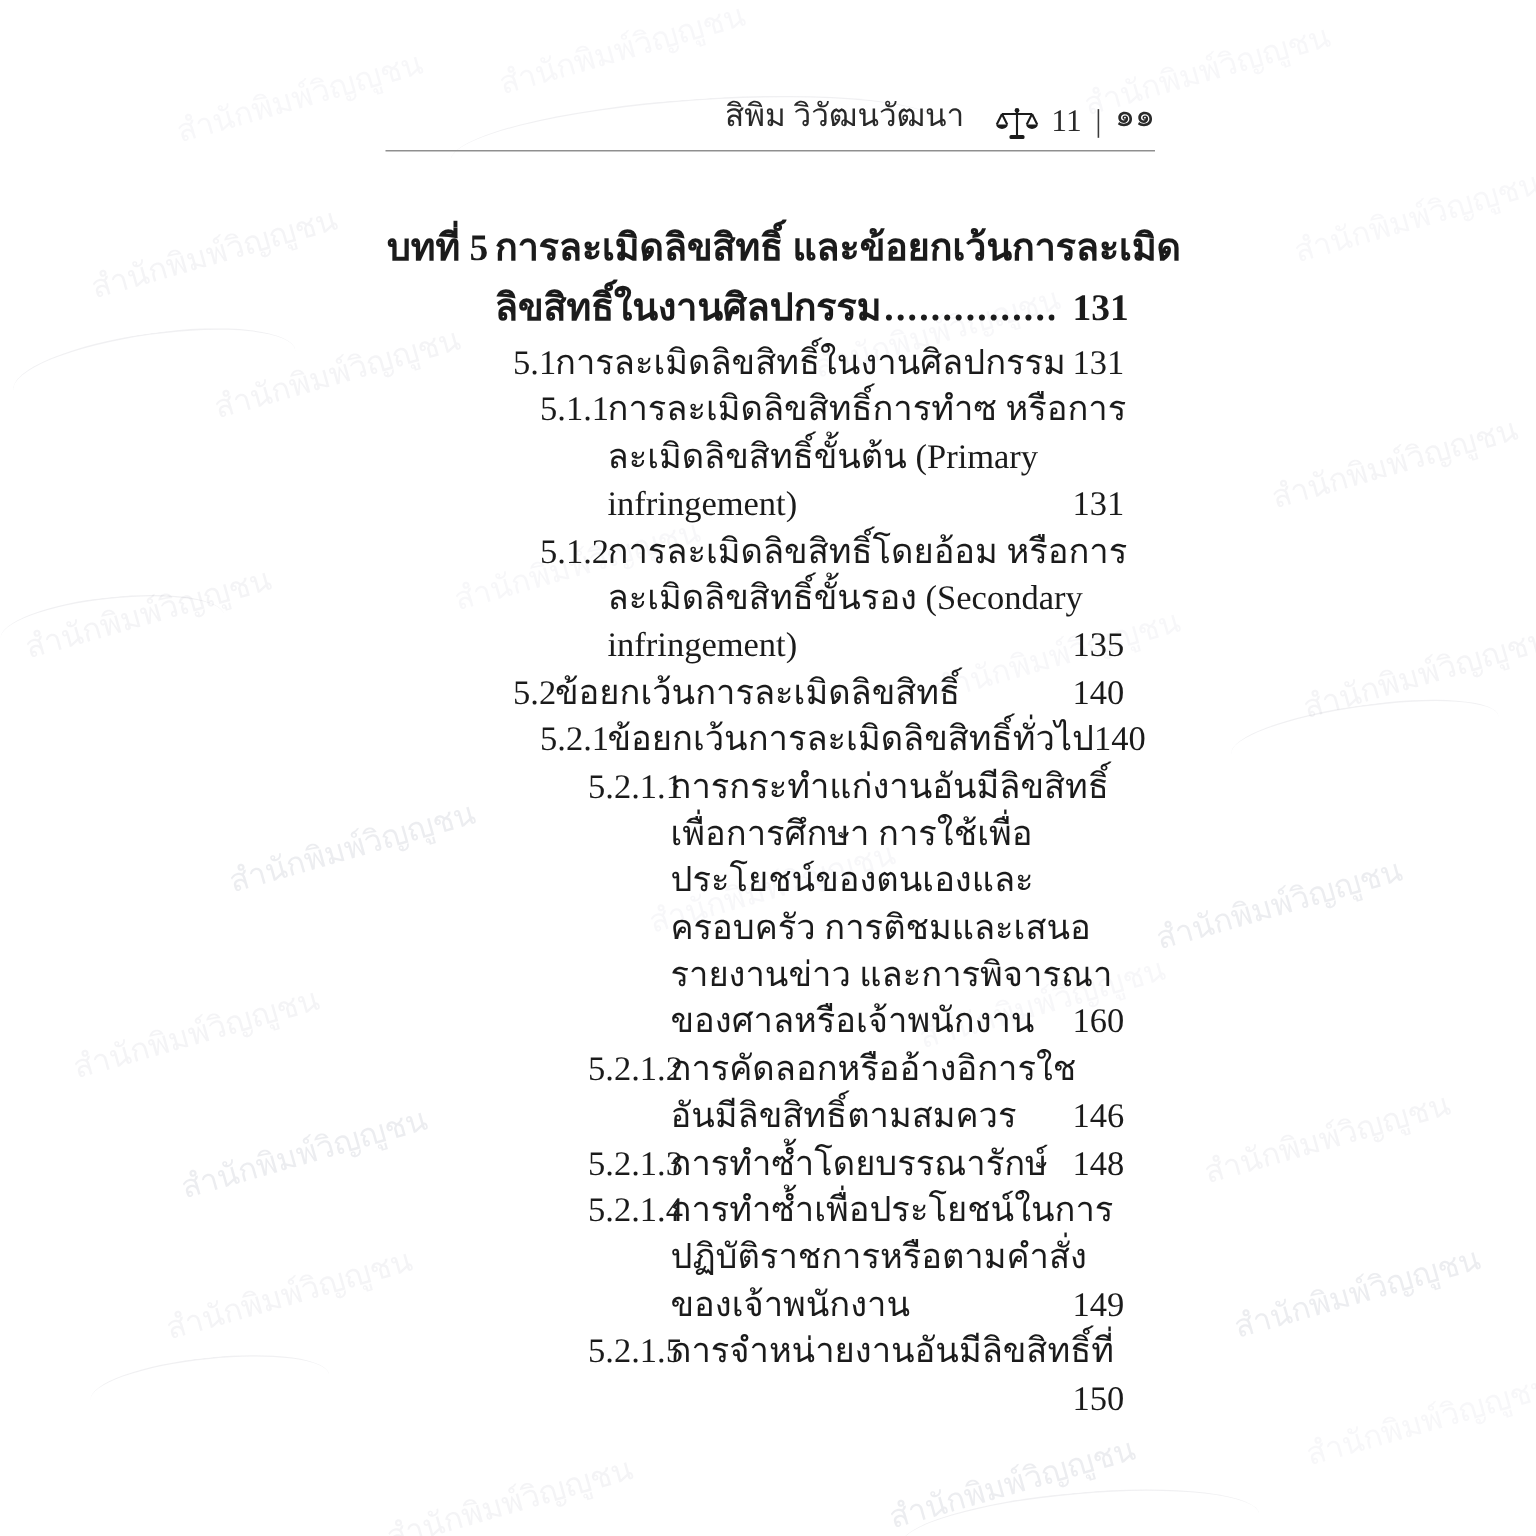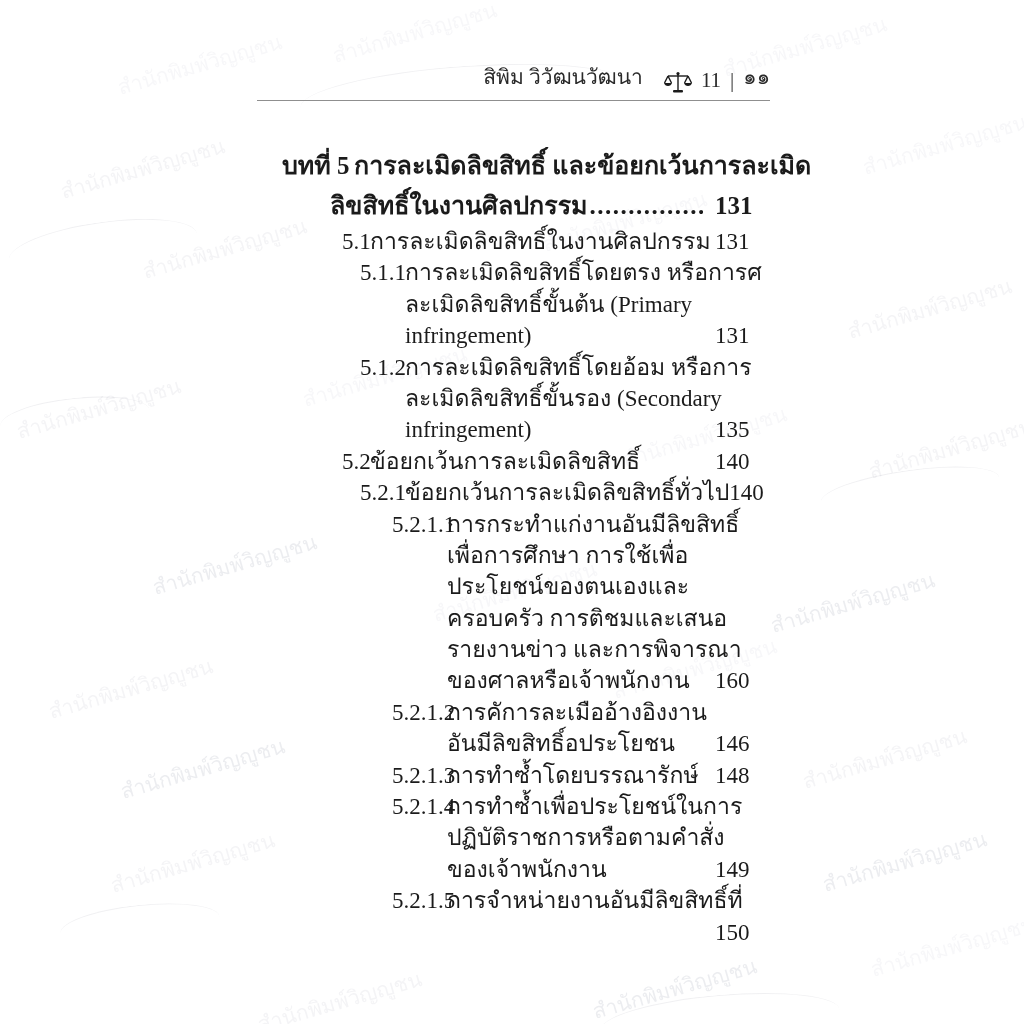--- a/index.html
+++ b/index.html
@@ -38,21 +38,21 @@
   
   .toc { position:absolute; left:258px; top:146px; width:507px; }
   .row {
     display:flex; align-items:baseline;
     height:31.4px; line-height:31.4px; font-size:23px; white-space:nowrap;
   }
   .row.chapter, .row.chapter-cont {
     height:40px; line-height:40px; font-size:25px; font-weight:700;
   }
   .num  { flex:none; }
-  .chapter .num { width:72px;margin-left:24px; }
+  .chapter .num { width:72px; }
   .chapter-cont { padding-left:72px; }
   .l1 .num { margin-left:84px;  width:28px; }
   .l2 .num { margin-left:102px; width:45px; }
   .l3 .num { margin-left:134px; width:55px; }
   .l2-cont  { padding-left:147px; }
   .l3-cont  { padding-left:189px; }
   .txt  { flex:none; }
   .fill { flex:1 1 auto; overflow:hidden; }
   .fill.leader { margin:0 12px 0 2px; }
   .fill.leader::after {
@@ -133,21 +133,21 @@
           <span class="pageno">131</span>
         </div>
         <div class="row l1">
           <span class="num">5.1</span>
           <span class="txt">การละเมิดลิขสิทธิ์ในงานศิลปกรรม</span>
           <span class="fill"></span>
           <span class="pageno">131</span>
         </div>
         <div class="row l2">
           <span class="num">5.1.1</span>
-          <span class="txt">การละเมิดลิขสิทธิ์โดยตรง หรือการศ</span>
+          <span class="txt">การละเมิดลิขสิทธิ์การทำซ หรือการ</span>
           <span class="fill"></span>
           <span class="pageno"></span>
         </div>
         <div class="row l2-cont">
           <span class="txt">ละเมิดลิขสิทธิ์ขั้นต้น (Primary</span>
           <span class="fill"></span>
           <span class="pageno"></span>
         </div>
         <div class="row l2-cont">
           <span class="txt">infringement)</span>
@@ -208,26 +208,26 @@
           <span class="fill"></span>
           <span class="pageno"></span>
         </div>
         <div class="row l3-cont">
           <span class="txt">ของศาลหรือเจ้าพนักงาน</span>
           <span class="fill"></span>
           <span class="pageno">160</span>
         </div>
         <div class="row l3">
           <span class="num">5.2.1.2</span>
-          <span class="txt">การคัการละเมืออ้างอิงงาน</span>
-          <span class="fill"></span>
-          <span class="pageno"></span>
-        </div>
-        <div class="row l3-cont">
-          <span class="txt">อันมีลิขสิทธิ์อประโยชน</span>
+          <span class="txt">การคัดลอกหรืออ้างอิการใช</span>
+          <span class="fill"></span>
+          <span class="pageno"></span>
+        </div>
+        <div class="row l3-cont">
+          <span class="txt">อันมีลิขสิทธิ์ตามสมควร</span>
           <span class="fill"></span>
           <span class="pageno">146</span>
         </div>
         <div class="row l3">
           <span class="num">5.2.1.3</span>
           <span class="txt">การทำซ้ำโดยบรรณารักษ์</span>
           <span class="fill"></span>
           <span class="pageno">148</span>
         </div>
         <div class="row l3">

